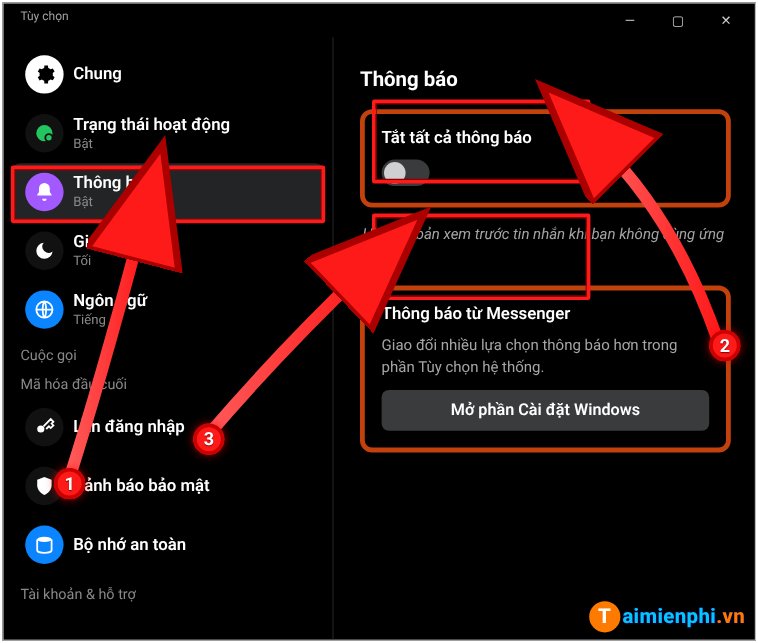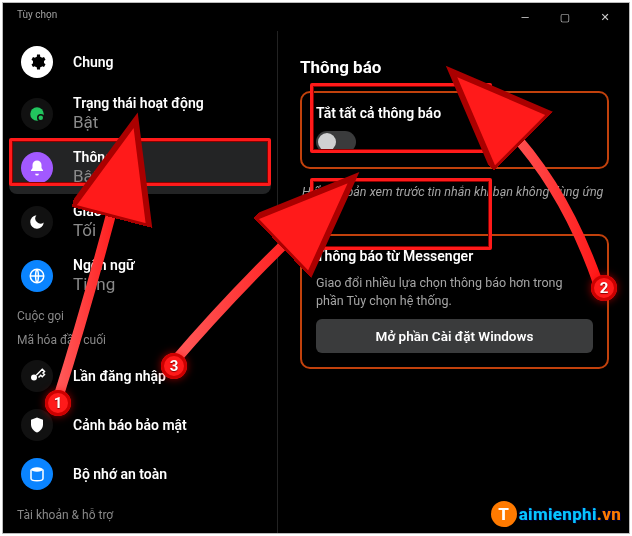--- a/index.html
+++ b/index.html
@@ -54,45 +54,45 @@
     overflow: hidden;
   }
   .section-label {
     font-size: 12px;
     color: #888;
     padding: 6px 14px 4px 14px;
   }
   .nav-item {
     display: flex;
     align-items: center;
-    gap: 20px;
+    gap: 8px;
     padding: 8px 12px;
     margin: 1px 6px;
     border-radius: 8px;
     cursor: pointer;
   }
   .nav-item.selected {
     background: #232425;
   }
   .nav-icon {
     width: 32px; height: 32px;
     border-radius: 50%;
     display: flex; align-items: center; justify-content: center;
     flex: 0 0 32px;
   }
   .nav-text { display: flex; flex-direction: column; }
   .nav-title { font-size: 14px; font-weight: 600; color: #fff; }
-  .nav-sub { font-size: 17px; color: #8a8a8a; margin-top:1px;}
+  .nav-sub { font-size: 11px; color: #8a8a8a; margin-top:1px;}
   .main {
     flex: 1;
     padding: 26px 20px 10px 22px;
   }
   .main-title { font-size: 17px; font-weight: 700; margin-bottom: 14px; }
   .card {
-    border: 2px solid #c2410c;
+    border: 4px solid #c2410c;
     border-radius: 10px;
     padding: 12px 14px 14px 14px;
     margin-bottom: 14px;
   }
   .card-title { font-size: 14px; font-weight: 600; margin-bottom: 10px; }
   .card-desc { font-size: 12.5px; color: #a5a5a5; line-height: 1.4; margin-top:6px;}
   .helper { font-size: 12.5px; font-style: italic; color: #a5a5a5; margin: 8px 2px 16px 2px; line-height:1.4;}
   .toggle {
     width: 40px; height: 22px;
     border-radius: 11px;

